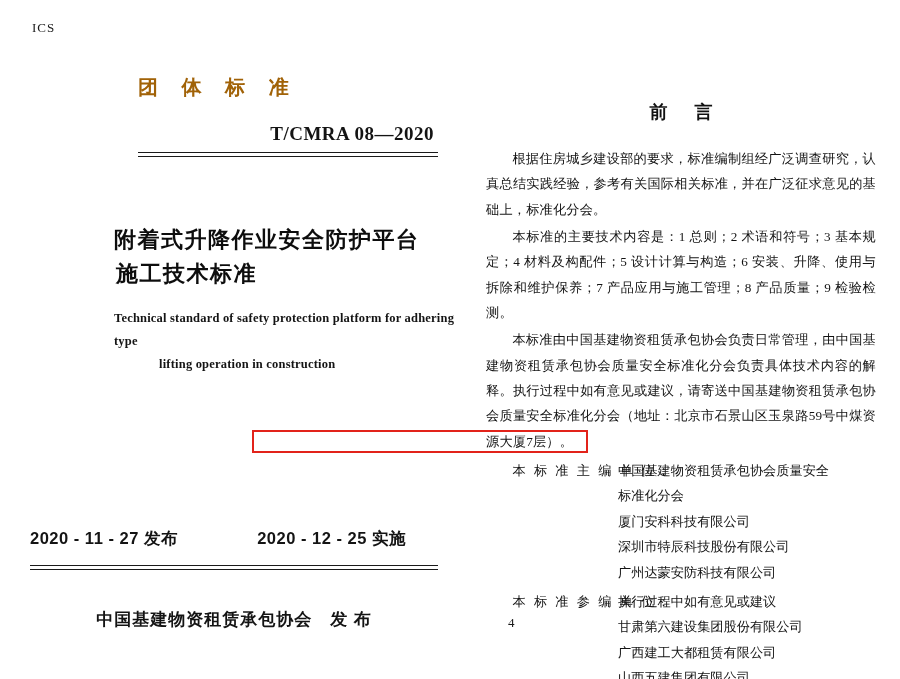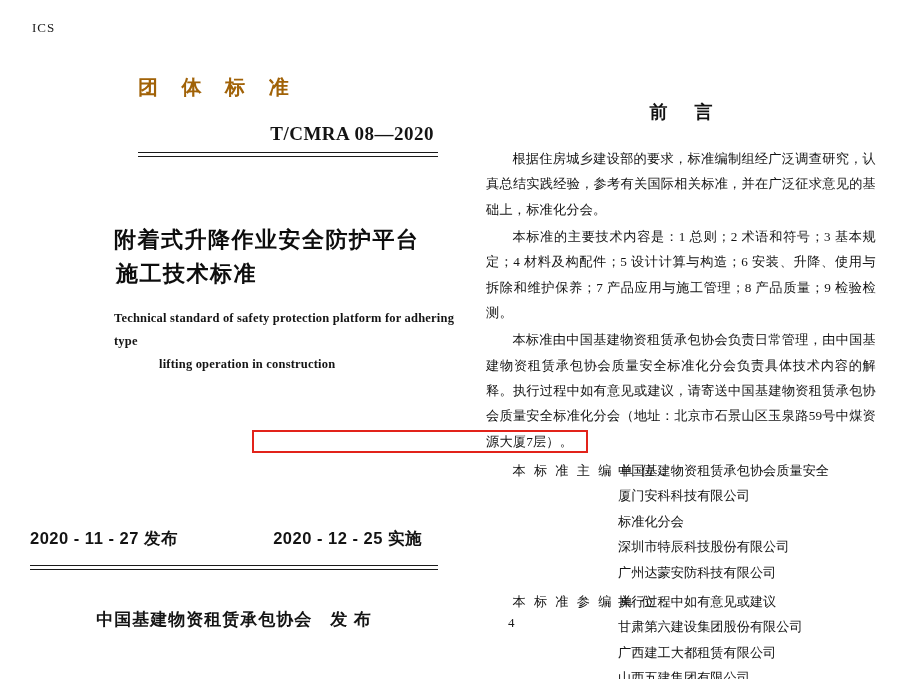--- a/index.html
+++ b/index.html
@@ -101,21 +101,21 @@
     color: #141414;
     width: 355px;
   }
   .en-title .l2 {
     display: block;
     margin-left: 45px;
   }
   .dates {
     position: absolute;
     left: 30px;
-    right: 22px;
+    right: 38px;
     top: 528px;
     display: flex;
     justify-content: space-between;
     font-family: "Liberation Sans", sans-serif;
     font-weight: bold;
     font-size: 16.5px;
     letter-spacing: 0.5px;
   }
   .date-right { margin-right: 24px; }
   .bottom-rules {
@@ -261,22 +261,22 @@
     </div>
 
     <div class="org-block">
       <div class="org-row">
         <div class="org-label">本 标 准 主 编 单 位：</div>
         <div class="org-values">
           <div>中国基建物资租赁承包协会质量安全</div>
         </div>
       </div>
       <div class="org-cont">
+        <div>标准化分会</div>
         <div>厦门安科科技有限公司</div>
-        <div>标准化分会</div>
         <div>深圳市特辰科技股份有限公司</div>
         <div>广州达蒙安防科技有限公司</div>
       </div>
     </div>
 
     <div class="org-block">
       <div class="org-row">
         <div class="org-label">本 标 准 参 编 单 位：</div>
         <div class="org-values">
           <div>执行过程中如有意见或建议</div>

